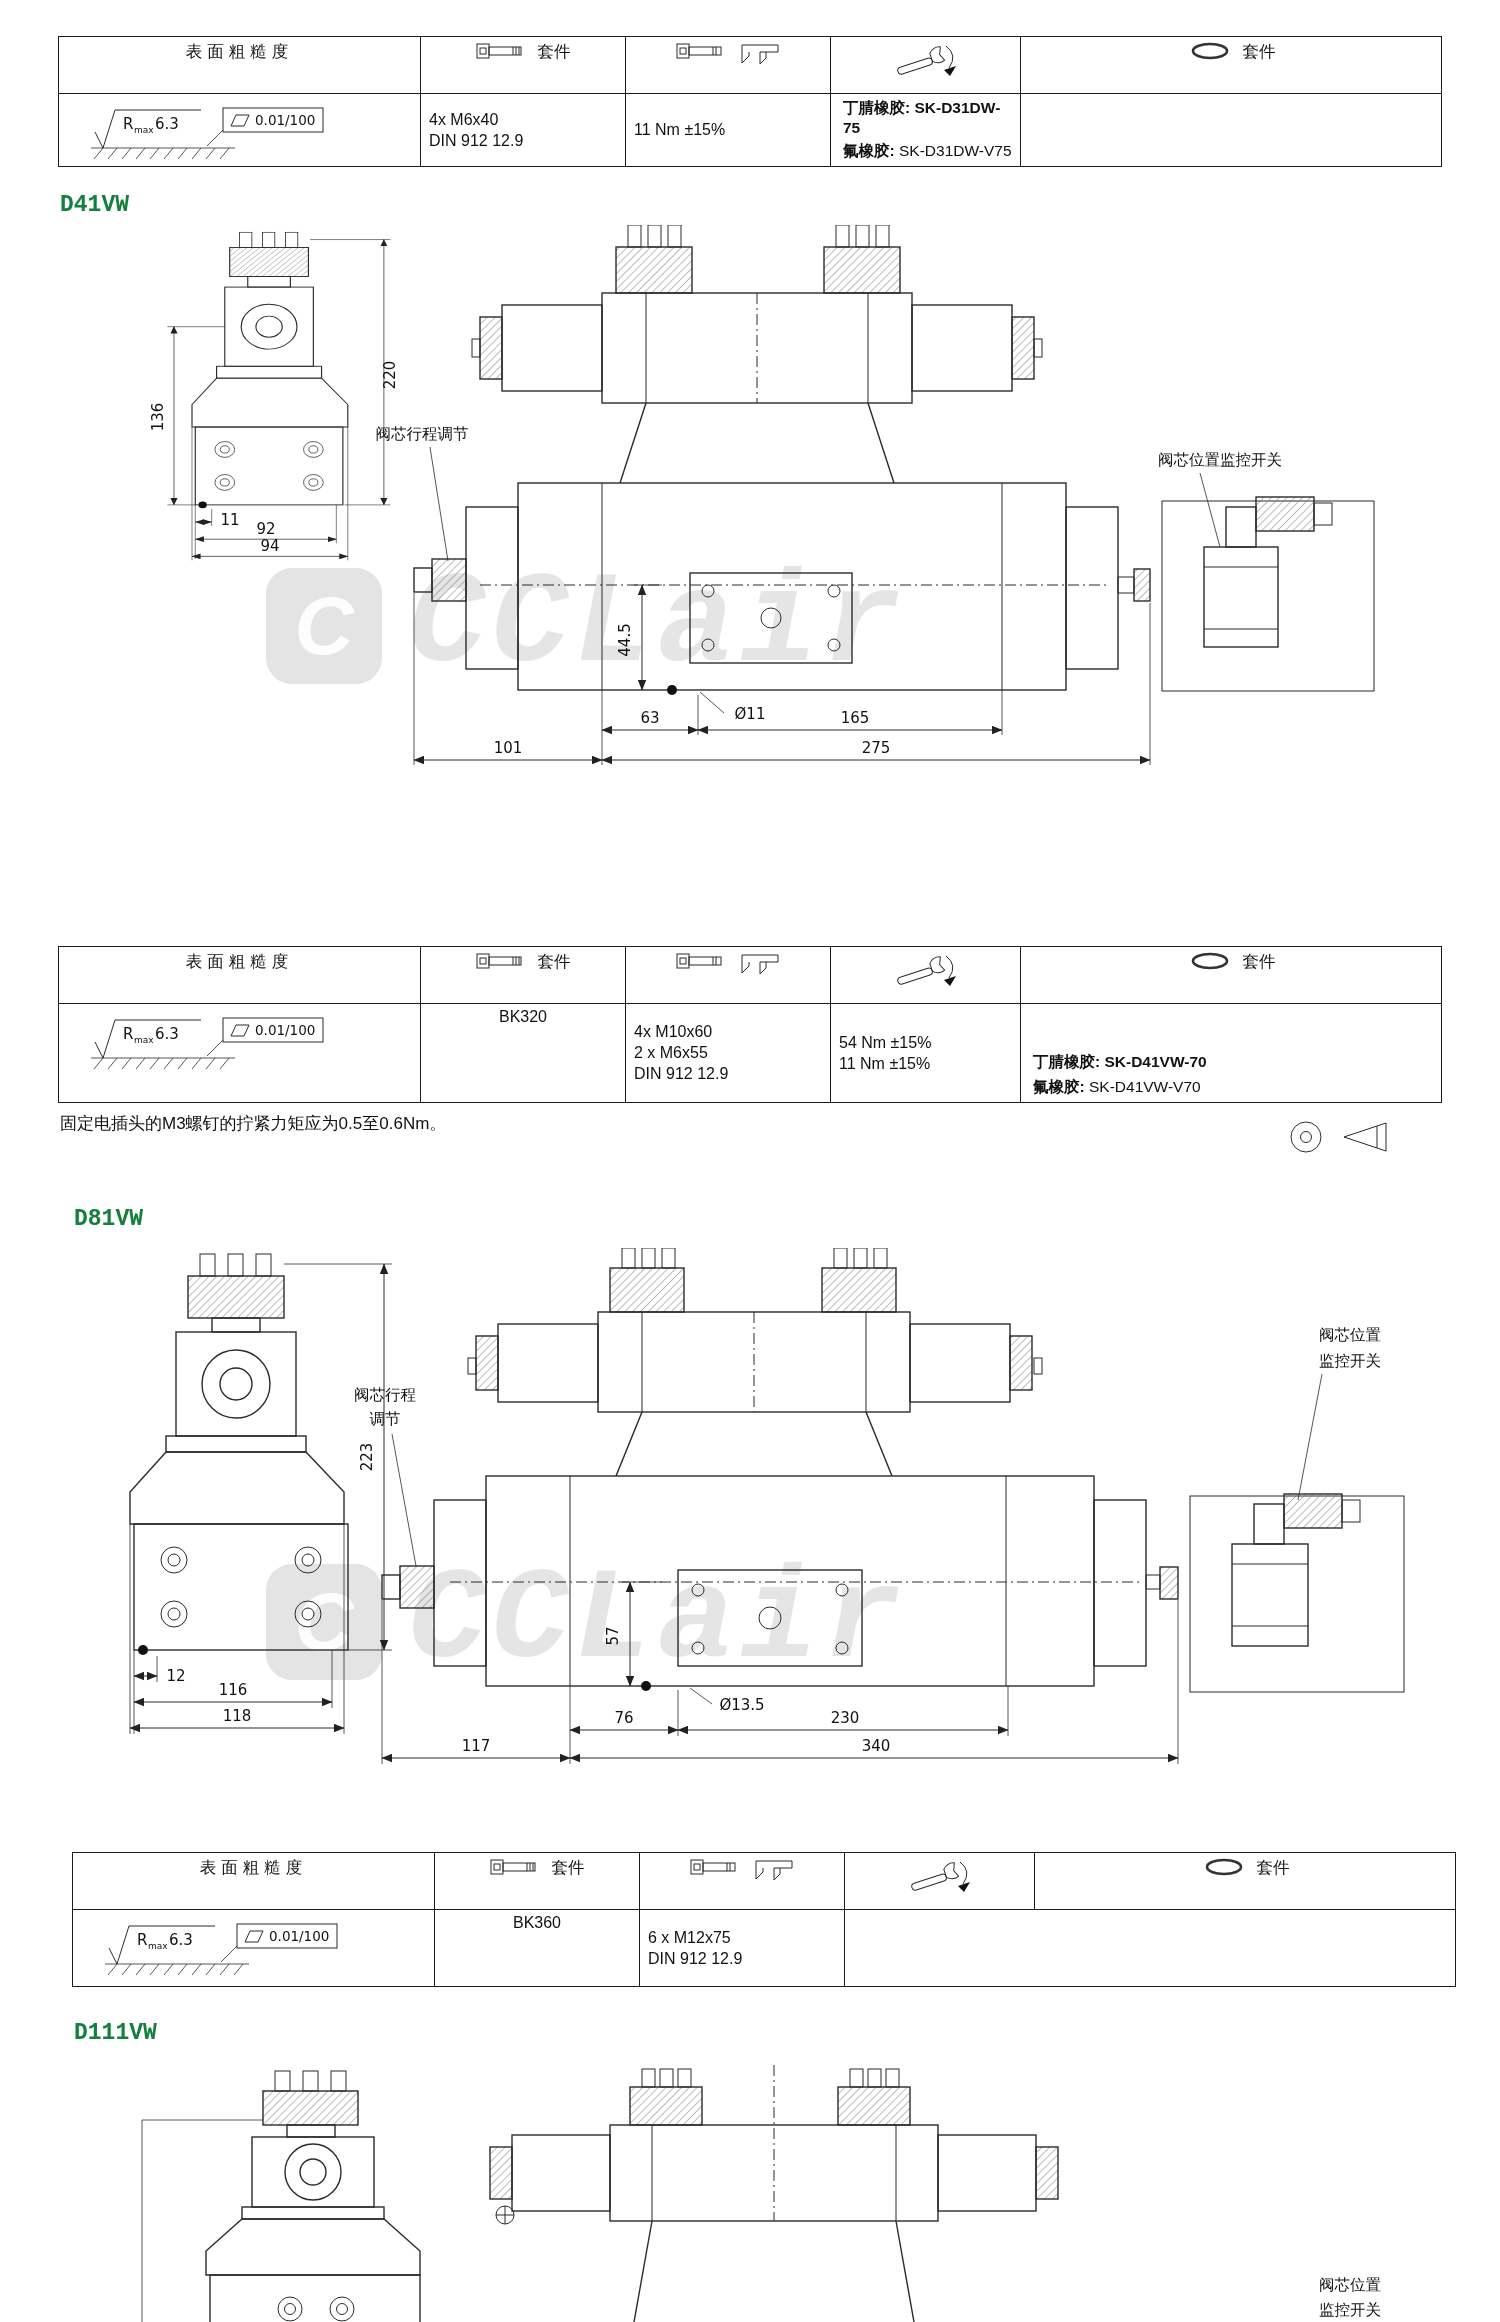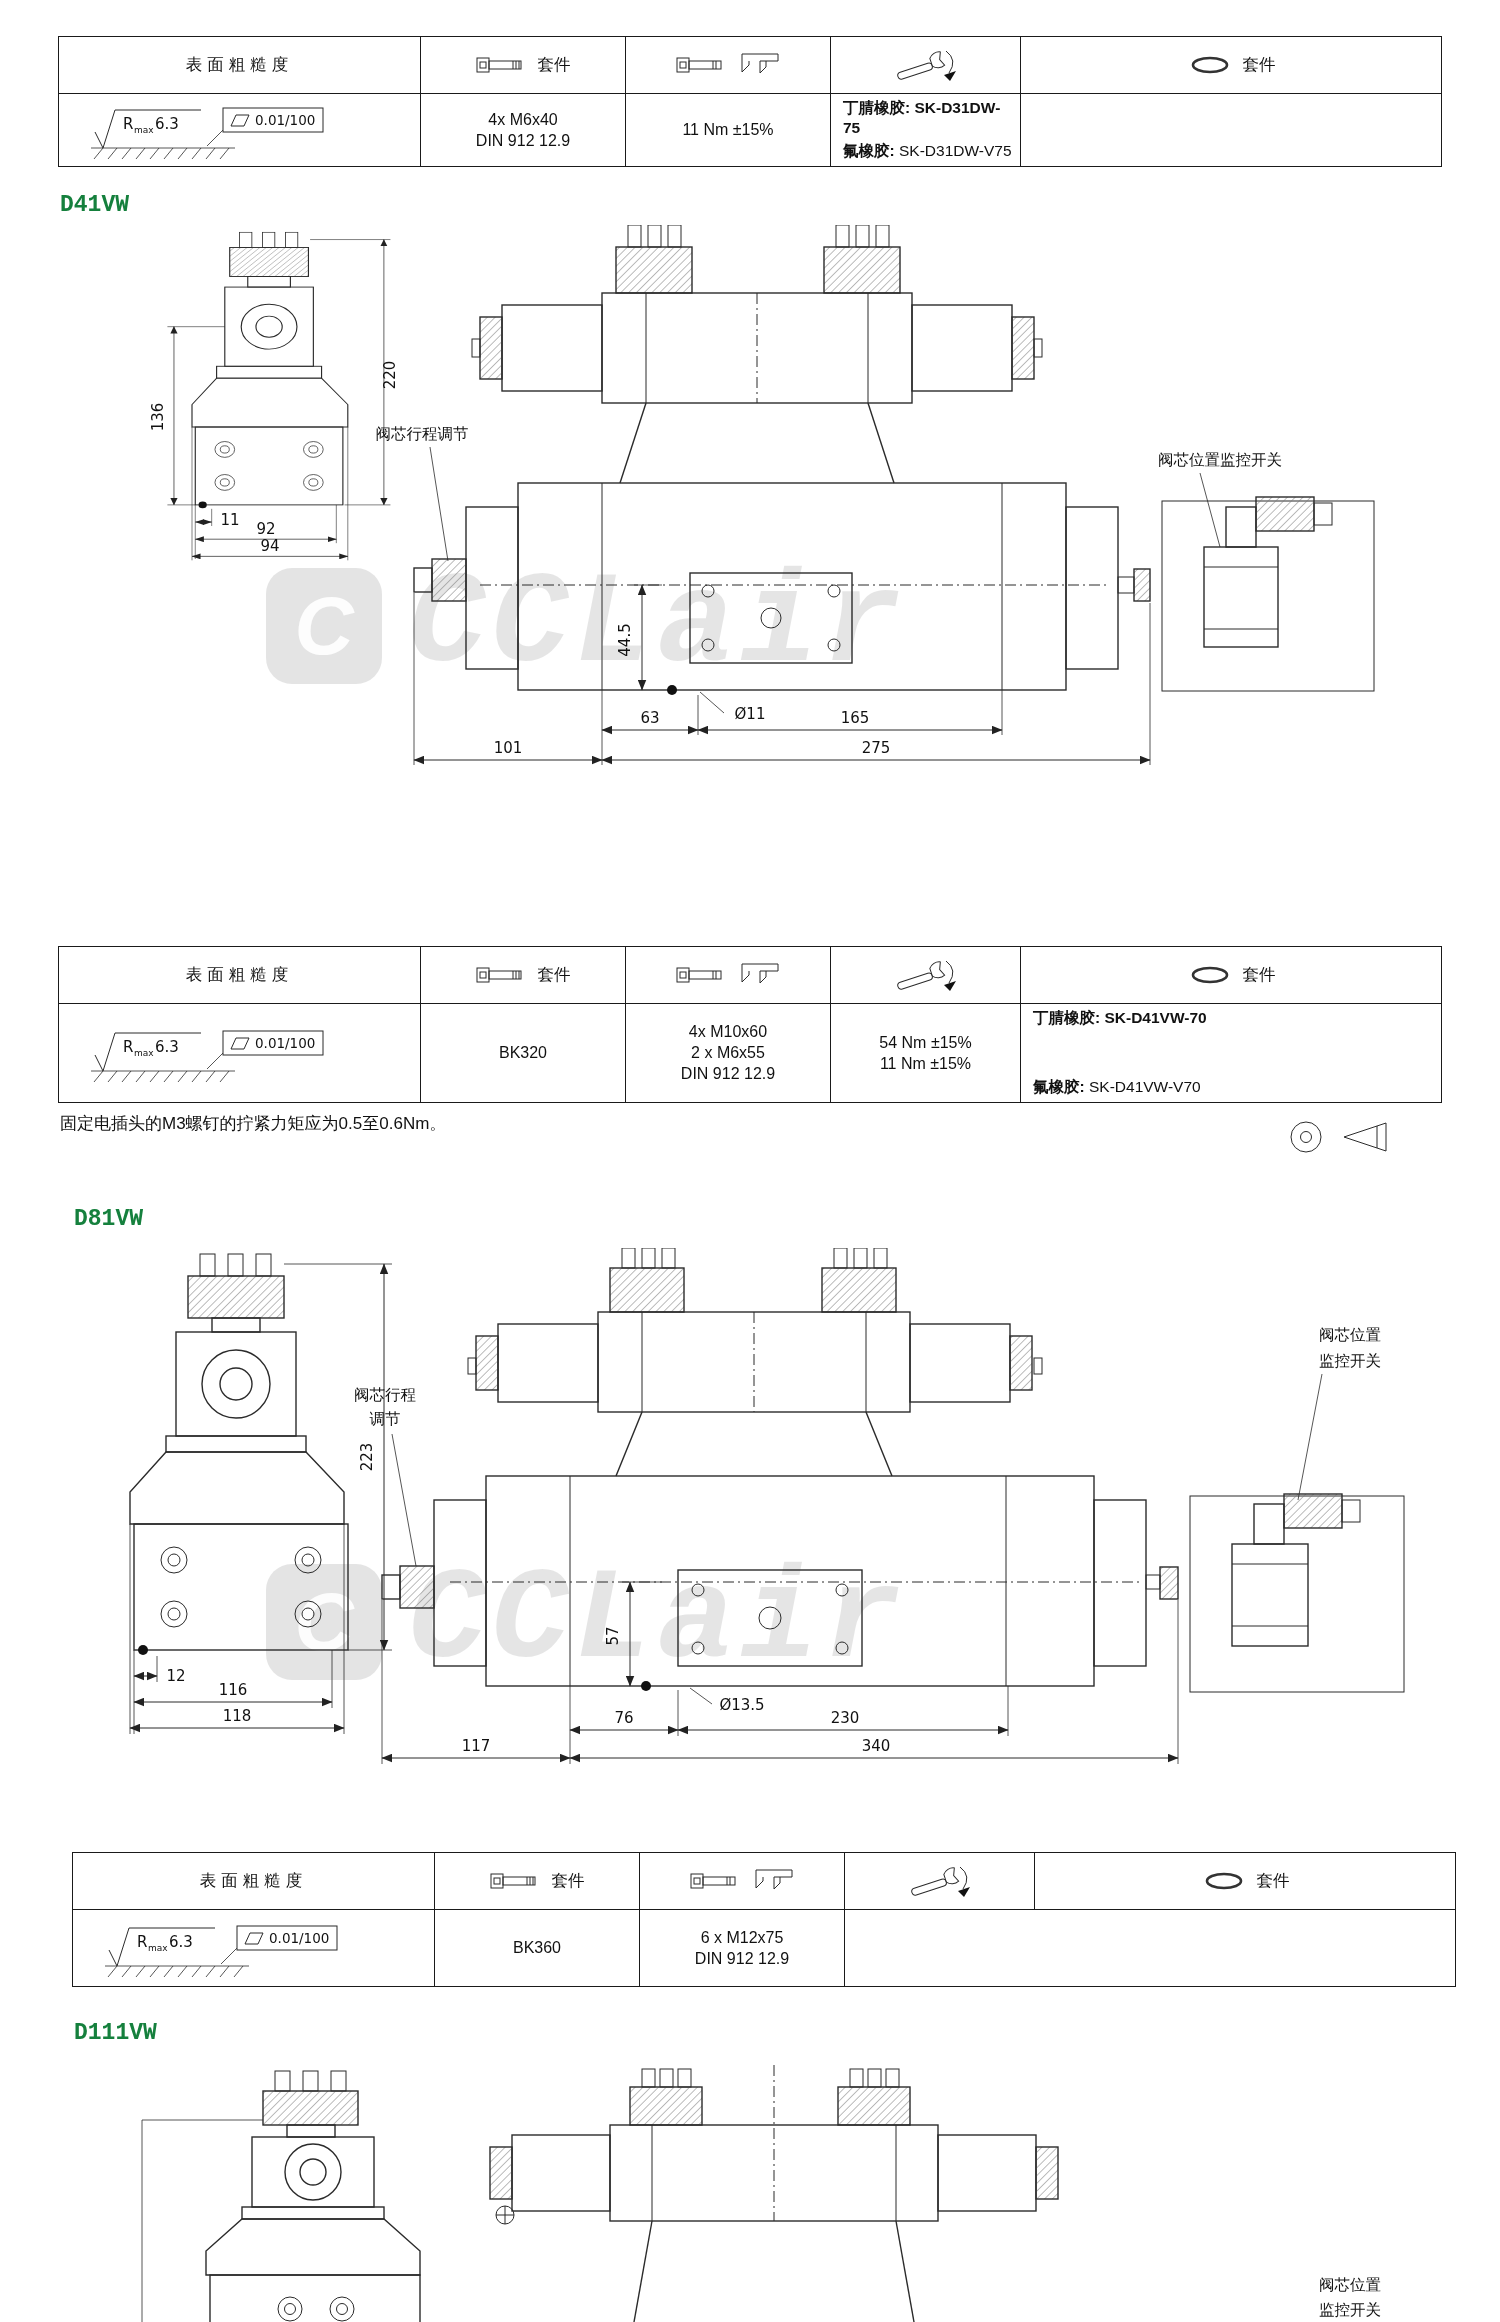--- a/index.html
+++ b/index.html
@@ -1,27 +1,27 @@
 <!DOCTYPE html>
 <html><head>
 <meta charset="utf-8">
 <style>
 *{margin:0;padding:0;box-sizing:border-box}
 body{background:#fff;font-family:"Liberation Sans","DejaVu Sans",sans-serif;color:#111}
 .page{position:relative;width:1500px;height:2322px;background:#fff;overflow:hidden}
 .sec-title{position:absolute;font-size:23px;font-weight:bold;color:#15803d;font-family:Liberation Mono, monospace}
 .spec-table{position:absolute;display:grid;grid-template-columns:362px 205px 205px 190px 420px;border:1.4px solid #1a1a1a;background:#fff}
-.cell{border-right:1.1px solid #1a1a1a;display:flex;align-items:center;justify-content:center;gap:10px;padding:4px 8px}
+.cell{border-right:1.1px solid #1a1a1a;display:flex;align-items:flex-start;justify-content:center;gap:10px;padding:4px 8px}
 .cell:nth-child(5n){border-right:none}
 .th{border-bottom:1.1px solid #1a1a1a;height:57px;font-size:16.5px}
 .td{min-height:72px}
 .t2 .td{min-height:98px}
 .t3 .td{min-height:76px}
 .lines{flex-direction:column;gap:3px;font-size:16px}
-.seal-cell{flex-direction:column;align-items:flex-start;gap:4px;font-size:15.5px;padding-left:12px;justify-content:space-between}
+.seal-cell{flex-direction:column;align-items:flex-start;gap:4px;font-size:15.5px;padding-left:12px;justify-content:flex-end}
 .bold{font-weight:bold}
 .spaced{letter-spacing:5px}
 .notes{position:absolute;font-size:17px;line-height:31px;color:#111}
 .note-icons{position:absolute}
 .watermark{position:absolute;display:flex;align-items:center;gap:26px;pointer-events:none}
 .wm-logo{width:116px;height:116px;border-radius:26px;background:rgba(90,90,90,0.16);display:flex;align-items:center;justify-content:center;font-size:82px;font-weight:bold;font-style:italic;color:rgba(255,255,255,0.9)}
 .wm-text{font-size:130px;font-weight:bold;font-style:italic;letter-spacing:5px;color:rgba(0,0,0,0.10);font-family:Liberation Mono, monospace}
 .drawing{position:absolute}
 svg text{font-family:"DejaVu Sans","Liberation Sans",sans-serif}
 .ln{fill:none;stroke:#2b2b2b;stroke-width:1.4}

